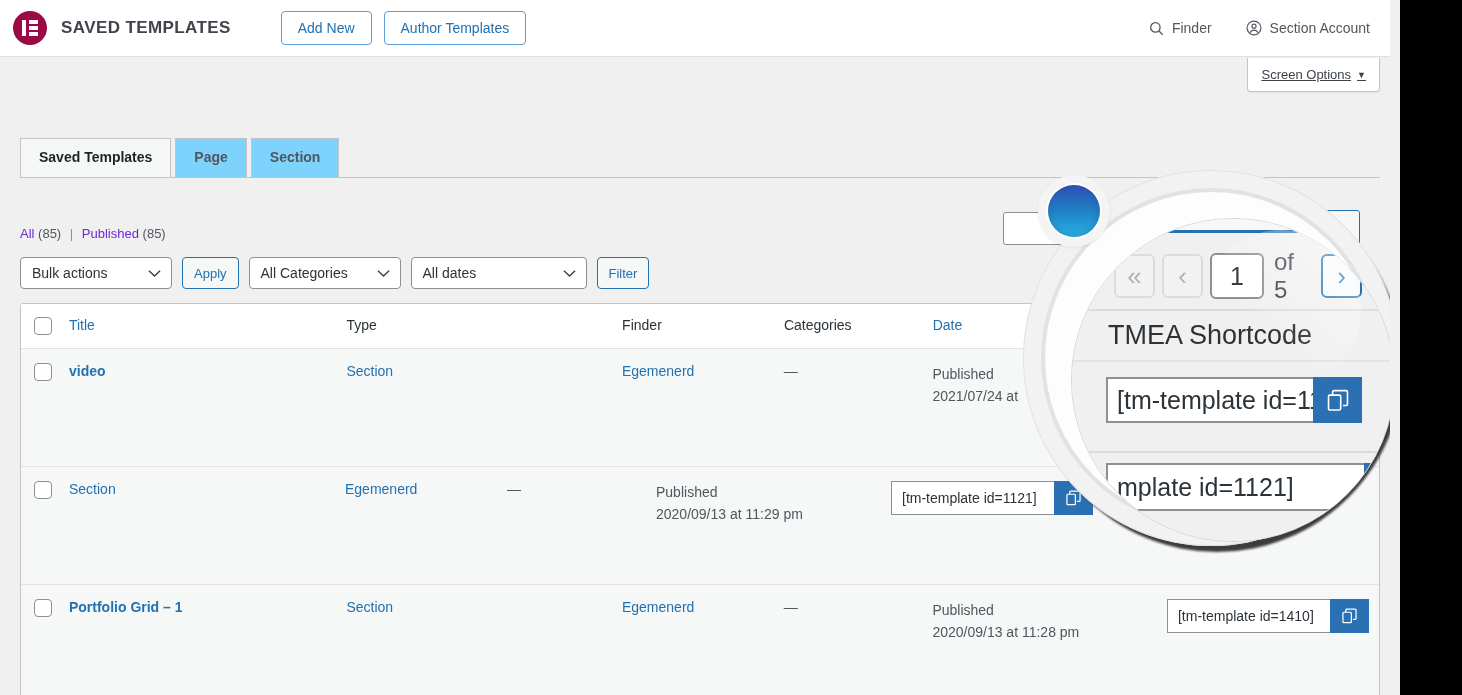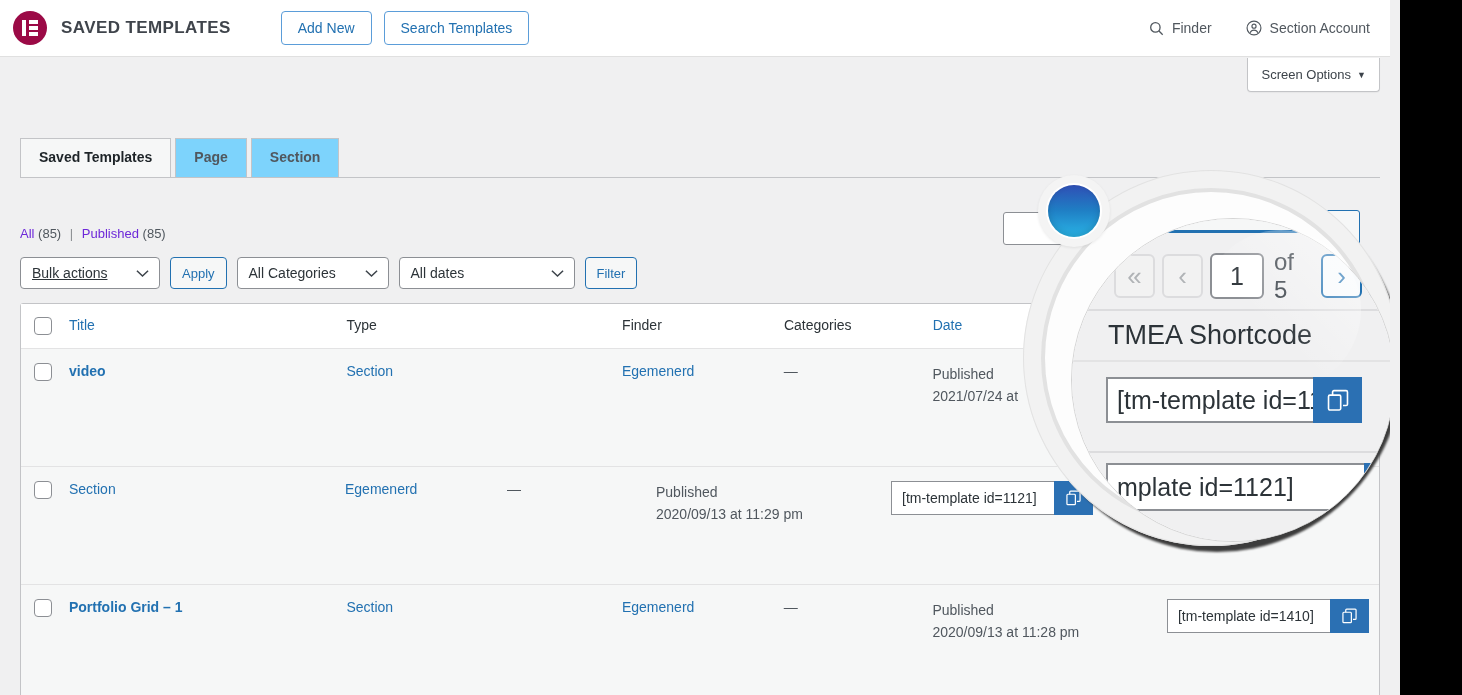--- a/index.html
+++ b/index.html
@@ -75,20 +75,21 @@
   .screen-options {
     position: absolute; right: 20px; top: 58px;
     background: #fff;
     border: 1px solid #c3c4c7;
     border-top: none;
     border-radius: 0 0 4px 4px;
     padding: 9px 13px;
     font-size: 13px; color: #3c434a;
     cursor: pointer;
     box-shadow: 0 1px 1px rgba(0,0,0,.04);
+    text-decoration: underline;
   }
   .screen-options .caret { font-size: 9px; margin-left: 6px; position: relative; top:-1px;}
 
   
   .tabs {
     position: absolute; left: 20px; top: 138px;
     display: flex; align-items: flex-end;
   }
   .tab {
     border: 1px solid #c3c4c7;
@@ -125,21 +126,21 @@
     border: 1px solid #8c8f94; border-radius: 4px;
     background: #fff; color: #2c3338;
     font-size: 14px; height: 32px;
     padding: 0 32px 0 11px;
     display: flex; align-items: center;
     cursor: pointer; min-width: 0;
   }
   .wp-select .chev {
     position: absolute; right: 10px; top: 50%; transform: translateY(-50%);
   }
-  .sel-bulk { width: 140px; text-decoration: underline; }
+  .sel-bulk { width: 152px; }
   .sel-dates { width: 176px; }
   .sel-cats { width: 152px; }
   .btn-sec {
     border: 1px solid #2271b1; border-radius: 4px;
     background: #f6f7f7; color: #2271b1;
     font-size: 13px; height: 32px; padding: 0 11px;
     font-family: "Liberation Sans", sans-serif;
     cursor: pointer;
   }
 
@@ -369,21 +370,21 @@
         <div class="logo-glyph">
           <i class="lg-bar"></i>
             <i class="lg-r1"></i>
             <i class="lg-r2"></i>
             <i class="lg-r3"></i>
         </div>
       </div>
       <div class="topbar-title">SAVED TEMPLATES</div>
       <div class="topbar-btns">
         <button class="btn-outline">Add New</button>
-        <button class="btn-outline">Search Templates</button>
+        <button class="btn-outline">Author Templates</button>
       </div>
       <div class="topbar-right">
         <div class="tr-item">
           <span>
             <svg width="15" height="15" viewBox="0 0 16 16" fill="none" stroke="#50575e" stroke-width="1.4">
               <circle cx="6.8" cy="6.8" r="5"></circle>
                 <line x1="10.4" y1="10.4" x2="14.6" y2="14.6"></line>
             </svg>
           </span>
           <span>Finder</span>

